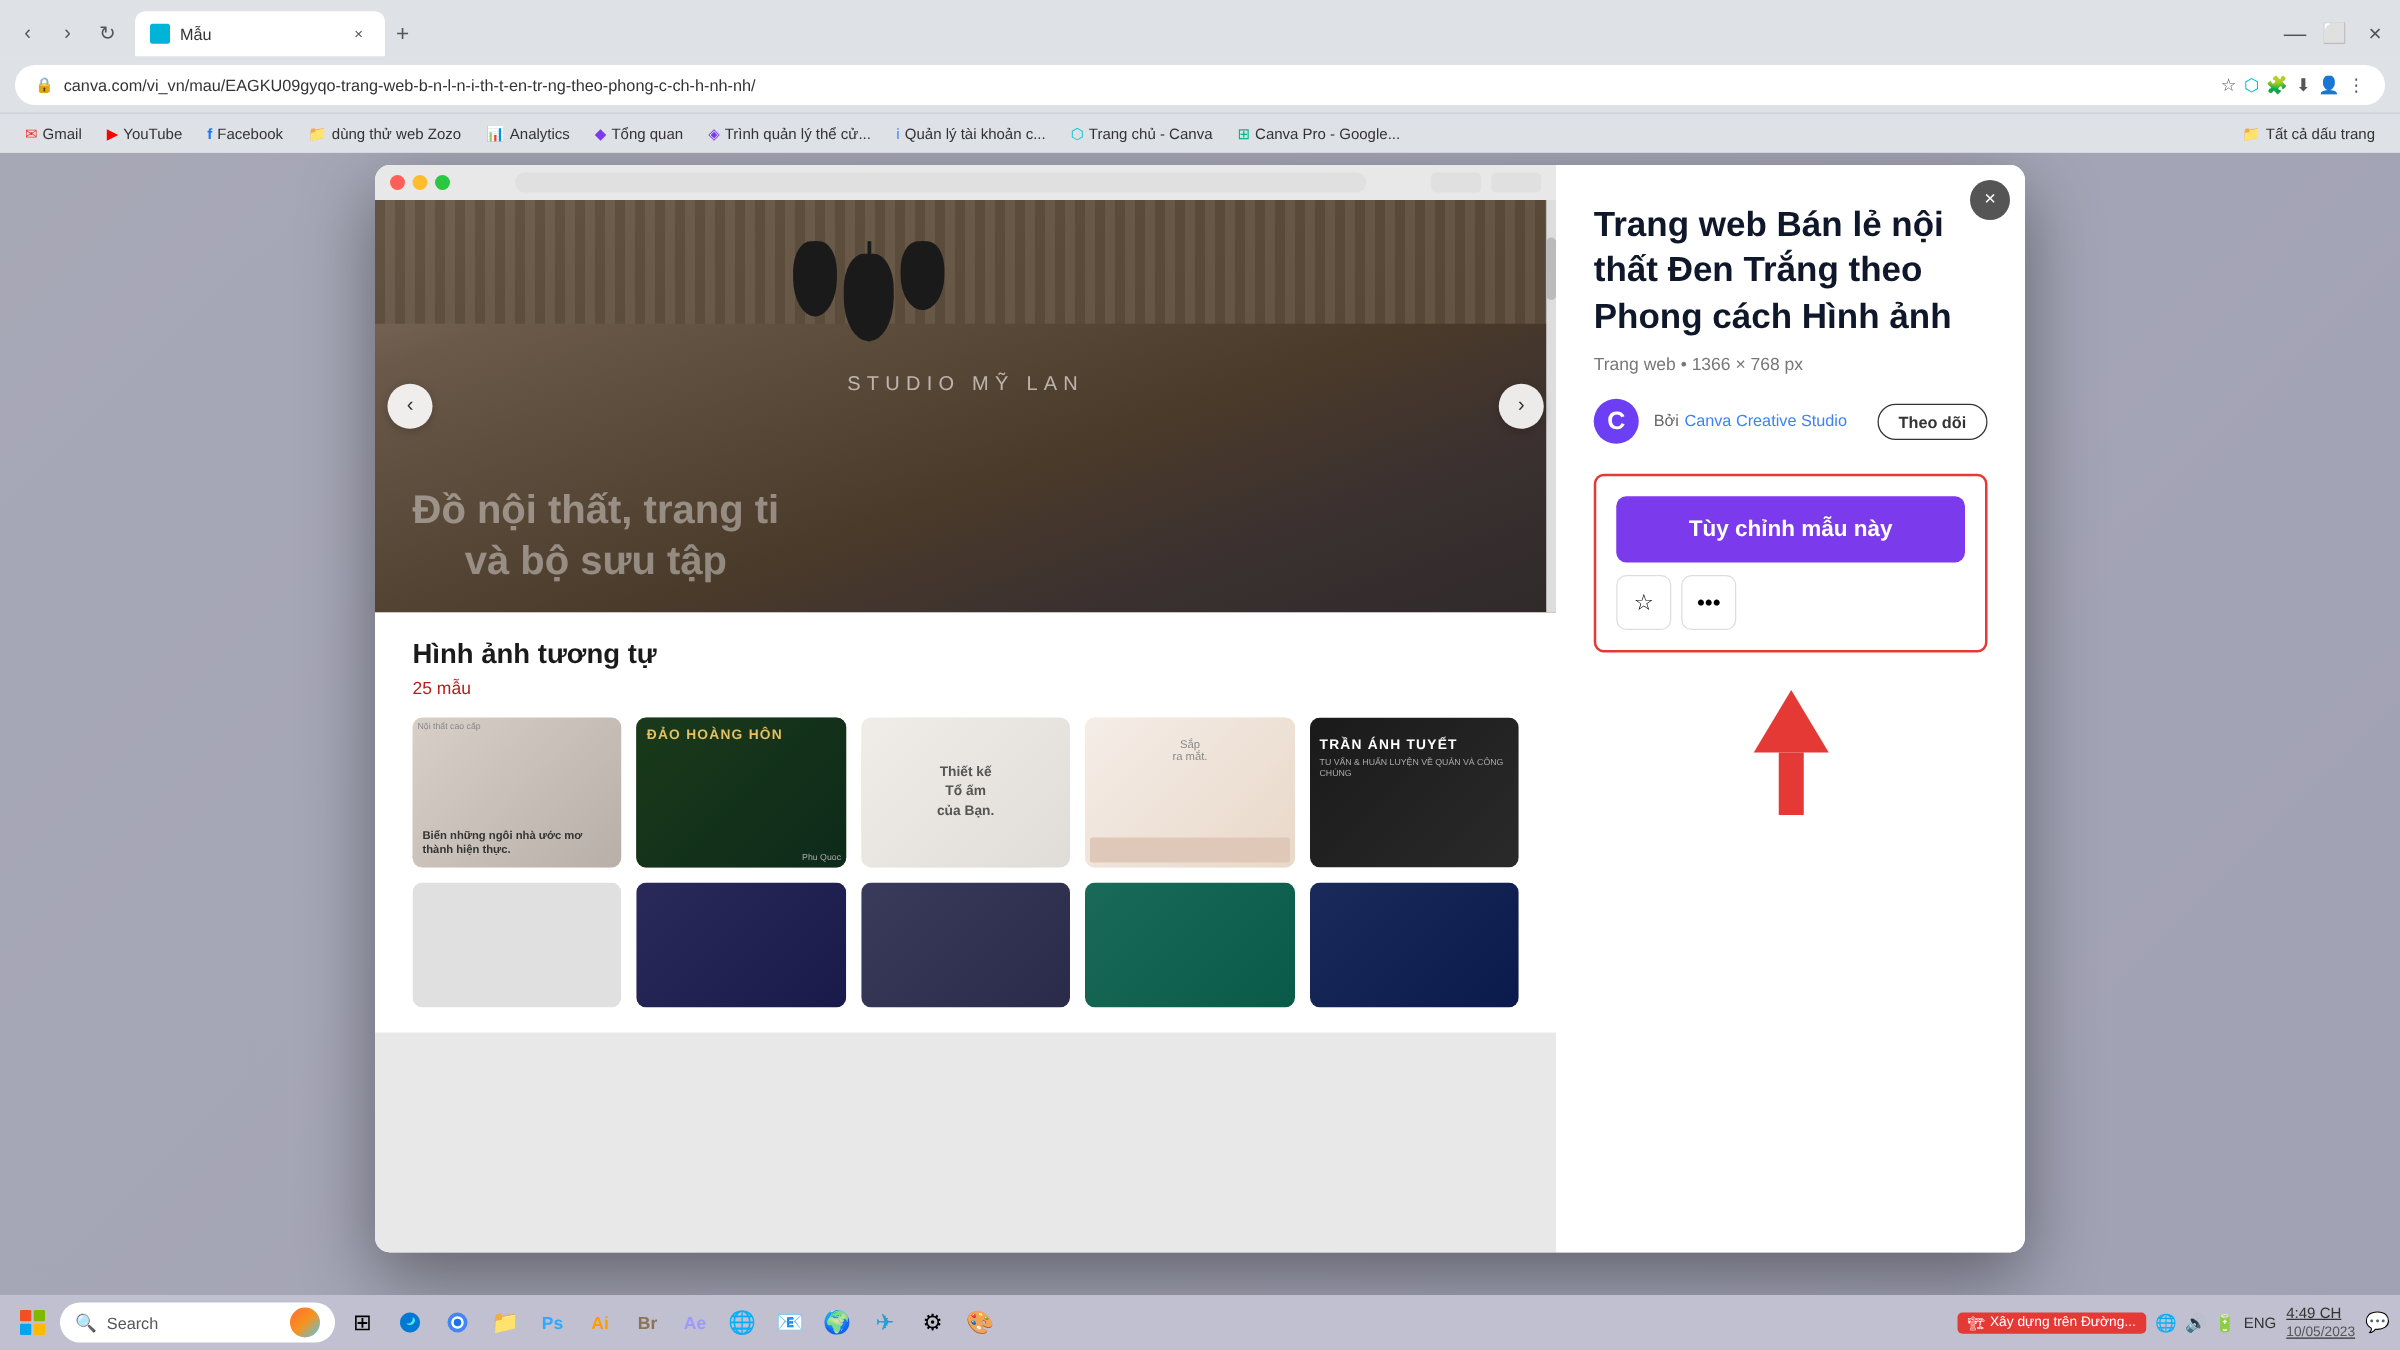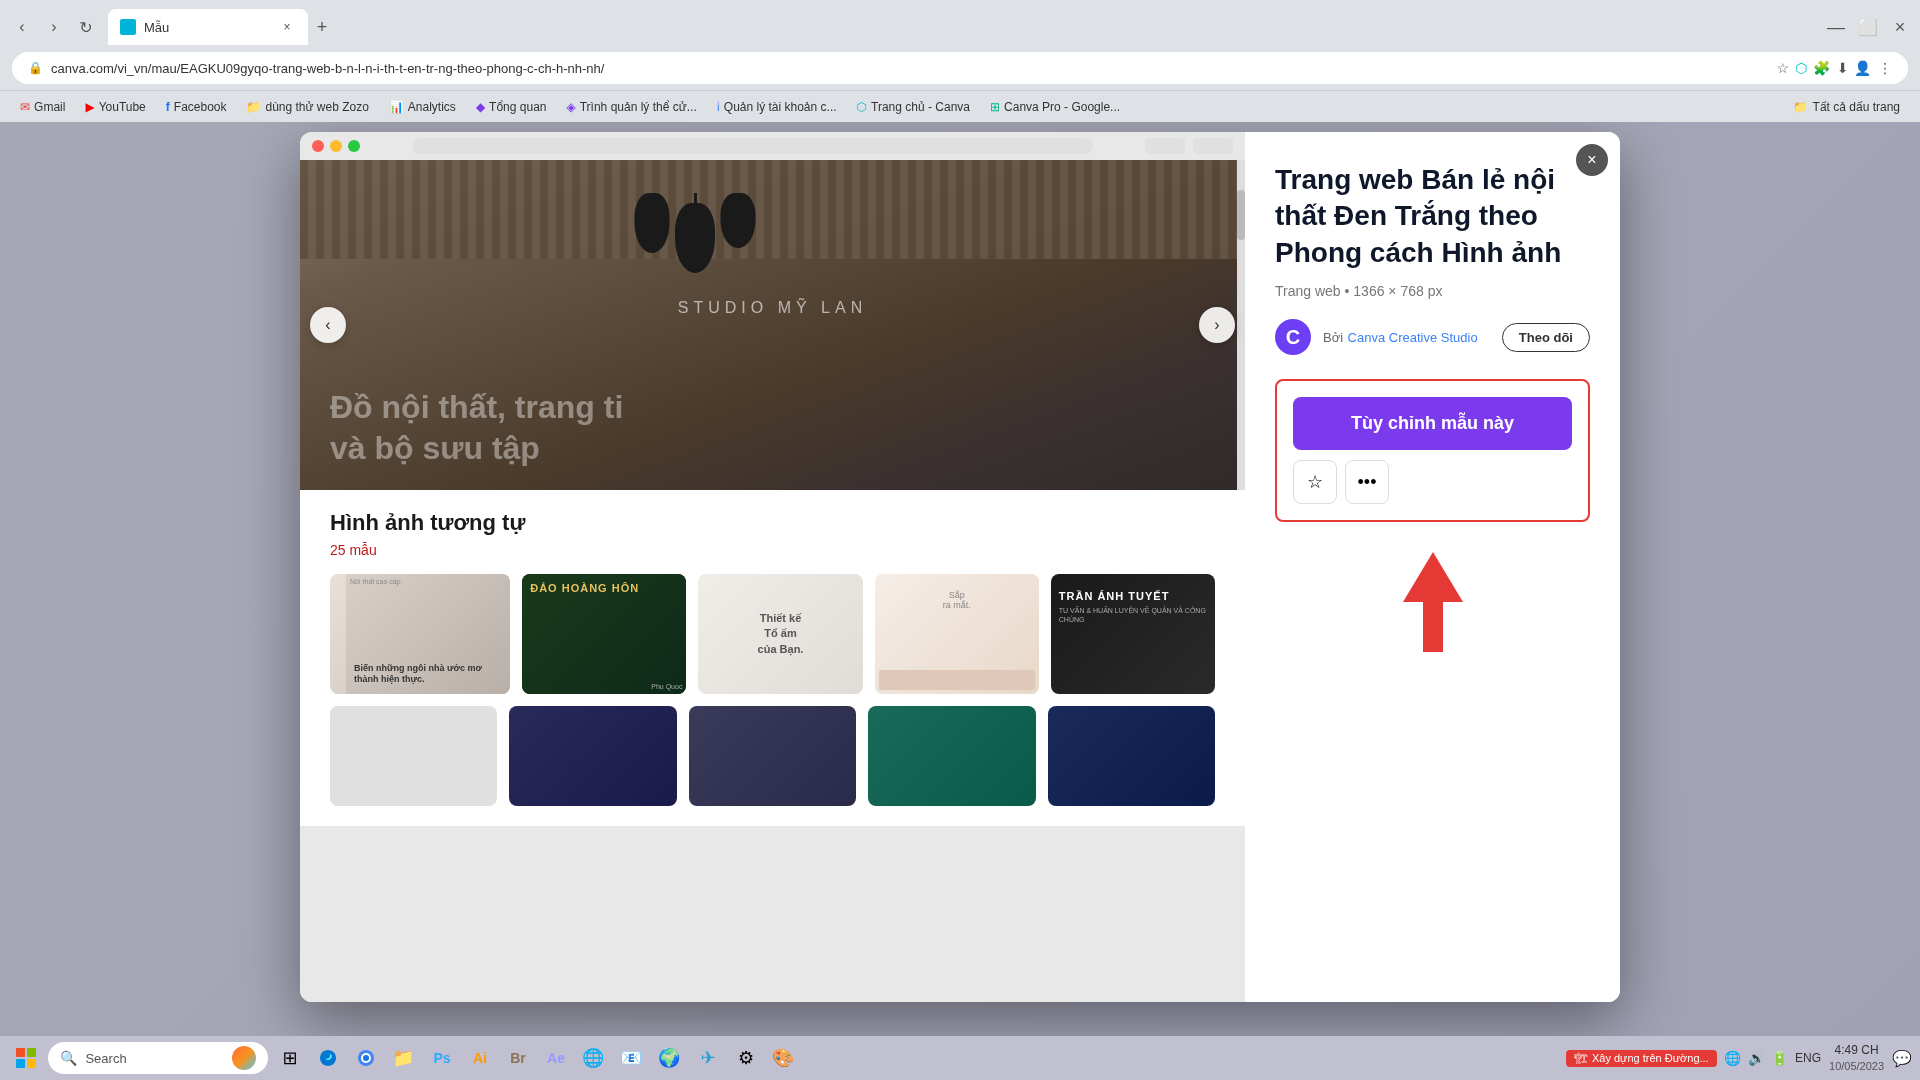--- a/index.html
+++ b/index.html
@@ -318,21 +318,21 @@
 
     .similar-card {
       flex: 1;
       height: 120px;
       border-radius: 8px;
       overflow: hidden;
       cursor: pointer;
       position: relative;
     }
 
-    .card-1 { background: linear-gradient(135deg, #e8e0d8 0%, #c8c0b8 100%); padding-left: 16px; }
+    .card-1 { background: linear-gradient(135deg, #e8e0d8 0%, #c8c0b8 100%); }
     .card-2 { background: linear-gradient(135deg, #2d4a2d 0%, #1a3a1a 100%); }
     .card-3 { background: linear-gradient(135deg, #f0ede8 0%, #e0ddd8 100%); }
     .card-4 { background: linear-gradient(135deg, #f5ede8 0%, #e8d8c8 100%); }
     .card-5 { background: linear-gradient(135deg, #1a1a1a 0%, #2a2a2a 100%); }
 
     
     .info-panel {
       flex: 1;
       padding: 30px 30px;
       position: relative;
@@ -550,23 +550,24 @@
       color: #fff;
       display: flex;
       align-items: center;
       gap: 4px;
       cursor: pointer;
     }
 
     .taskbar-clock {
       font-size: 12px;
       color: #333;
-      text-align: center;
+      text-align: left;
       line-height: 1.4;
       cursor: pointer;
+      text-decoration: underline;
     }
 
     .taskbar-tray {
       display: flex;
       align-items: center;
       gap: 6px;
     }
 
     .tray-icon {
       font-size: 14px;
@@ -738,21 +739,21 @@
                   <div style="width:3px;height:80px;background:#1a1a1a;position:relative;left:20px;">
                     <div style="position:absolute;bottom:0;left:50%;transform:translateX(-50%);width:40px;height:70px;background:#1a1a1a;border-radius:40% 40% 50% 50%;"></div>
                   </div>
                   <div style="width:3px;height:55px;background:#1a1a1a;position:relative;left:20px;">
                     <div style="position:absolute;bottom:0;left:50%;transform:translateX(-50%);width:35px;height:55px;background:#1a1a1a;border-radius:40% 40% 50% 50%;"></div>
                   </div>
                 </div>
 
                 <div style="position:absolute;top:42%;left:50%;transform:translateX(-50%);color:rgba(255,255,255,0.6);font-size:16px;letter-spacing:5px;font-weight:300;text-transform:uppercase;white-space:nowrap;">STUDIO MỸ LAN</div>
 
-                <div style="position:absolute;bottom:20px;left:30px;color:rgba(255,255,255,0.4);font-size:32px;font-weight:bold;line-height:1.3;">
+                <div style="position:absolute;bottom:20px;left:30px;color:rgba(255,255,255,0.4);font-size:32px;font-weight:bold;line-height:1.3;text-align:center;">
                   <div>Đồ nội thất, trang ti</div>
                   <div>và bộ sưu tập</div>
                 </div>
 
                 <div style="position:absolute;right:0;top:0;width:8px;height:100%;background:#ddd;">
                   <div style="width:100%;height:50px;background:#bbb;border-radius:4px;margin-top:30px;"></div>
                 </div>
               </div>
             </div>
 

